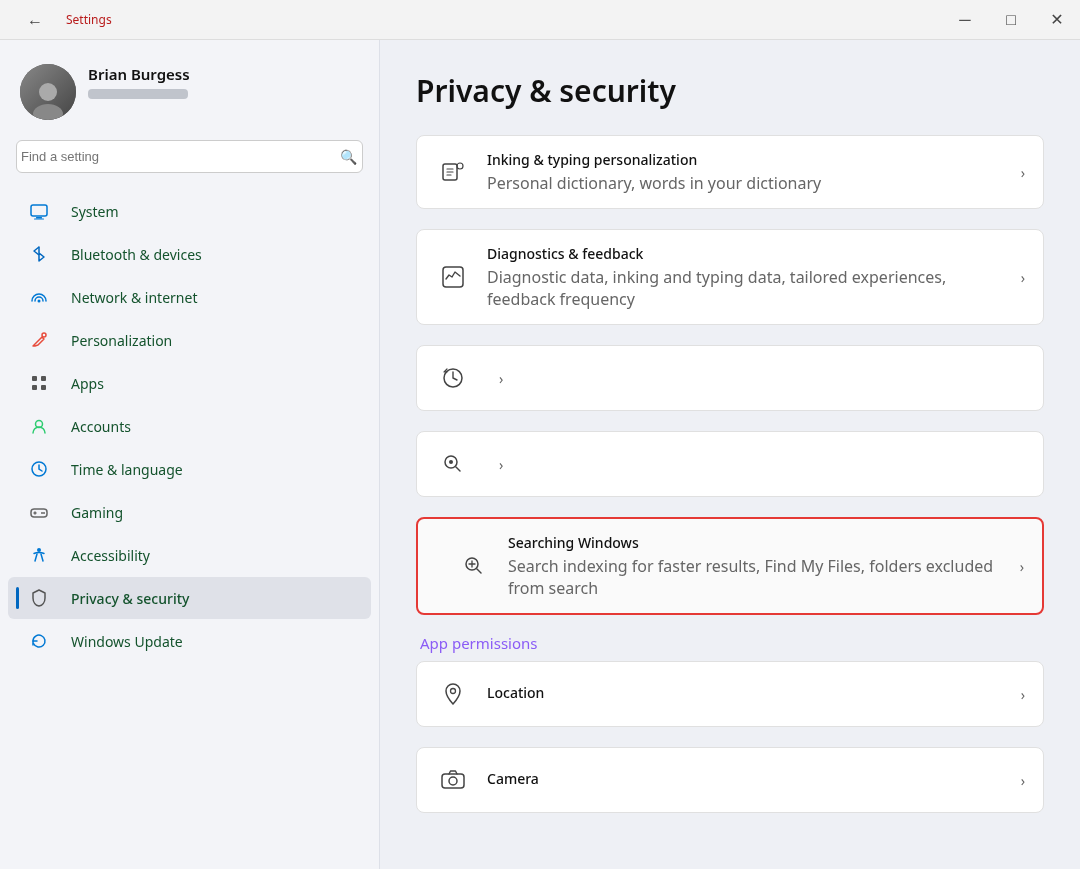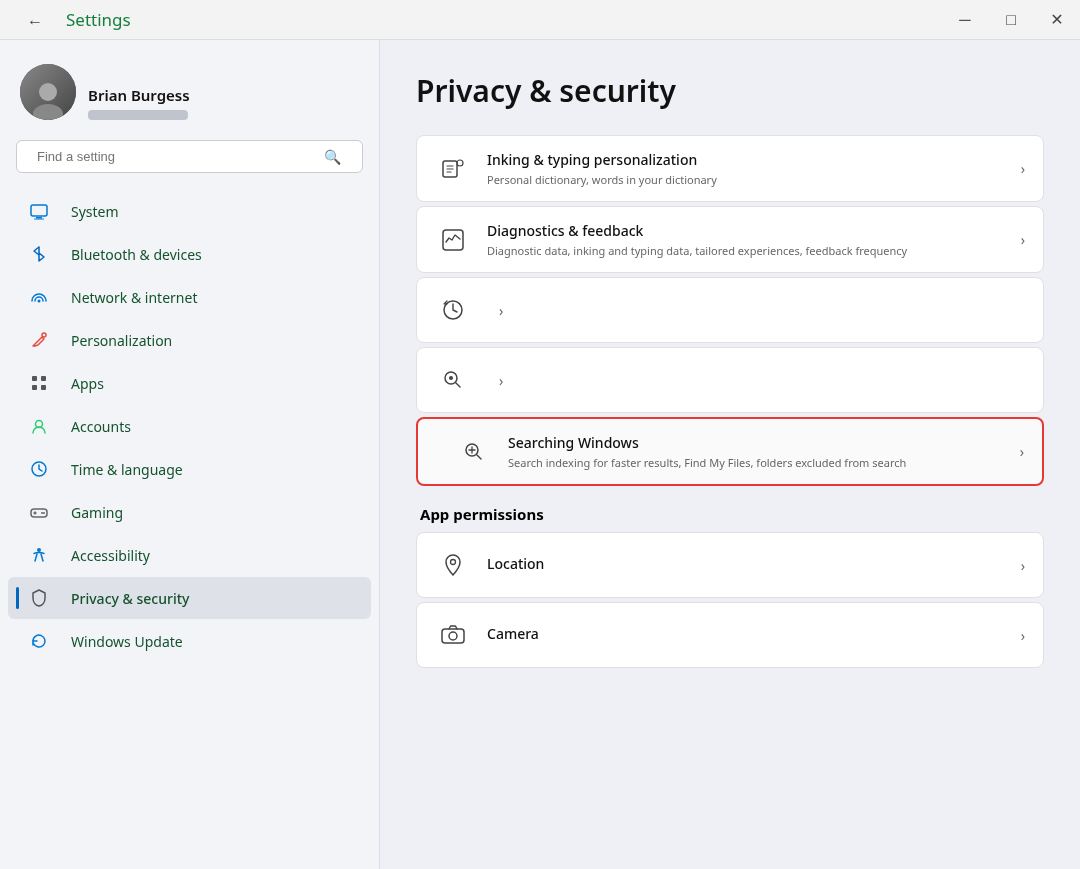--- a/index.html
+++ b/index.html
@@ -23,22 +23,22 @@
       height: 40px;
       min-height: 40px;
       border-bottom: 1px solid #ddd;
     }
     .titlebar-left {
       display: flex;
       align-items: center;
       gap: 8px;
     }
     .titlebar-title {
-      font-size: 17px;
-      color: #15803d;
+      font-size: 12px;
+      color: #b91c1c;
     }
     .titlebar-controls {
       display: flex;
       align-items: center;
     }
     .titlebar-btn {
       width: 46px;
       height: 40px;
       border: none;
       background: transparent;
@@ -65,21 +65,21 @@
       background: #f3f4f8;
       padding: 16px 0 0 0;
       display: flex;
       flex-direction: column;
       overflow-y: auto;
       border-right: 1px solid #dde0e8;
     }
 
     .user-section {
       display: flex;
-      align-items: flex-end;
+      align-items: flex-start;
       gap: 12px;
       padding: 8px 20px 20px 20px;
     }
     .avatar {
       width: 56px;
       height: 56px;
       border-radius: 50%;
       background: #555;
       overflow: hidden;
       flex-shrink: 0;
@@ -118,21 +118,21 @@
       margin-top: 5px;
     }
 
     .search-box {
       margin: 0 16px 16px 16px;
       display: flex;
       align-items: center;
       background: white;
       border: 1px solid #ccc;
       border-radius: 6px;
-      padding: 6px 20px;
+      padding: 6px 4px;
       gap: 8px;
     }
     .search-box input {
       border: none;
       outline: none;
       font-size: 13px;
       color: #555;
       width: 100%;
       background: transparent;
     }
@@ -200,21 +200,21 @@
     .page-title {
       font-size: 30px;
       font-weight: 600;
       color: #111;
       margin-bottom: 24px;
     }
 
     .settings-list {
       display: flex;
       flex-direction: column;
-      gap: 4px;
+      gap: 20px;
       border-radius: 6px;
     }
 
     .settings-item {
       display: flex;
       align-items: center;
       background: white;
       border-radius: 8px;
       padding: 14px 18px;
       cursor: pointer;
@@ -237,39 +237,39 @@
     .settings-item-text {
       flex: 1;
     }
     .settings-item-title {
       font-size: 14px;
       font-weight: 500;
       color: #111;
       margin-bottom: 3px;
     }
     .settings-item-desc {
-      font-size: 11px;
+      font-size: 16px;
       color: #666;
     }
     .settings-item-chevron {
       color: #666;
       font-size: 14px;
       margin-left: 12px;
     }
 
     .settings-item.highlighted {
       border: 2px solid #e53935;
       background: #fafafa;
       padding-left: 38px;
     }
 
     .section-label {
       font-size: 15px;
-      font-weight: 700;
-      color: #000000;
+      font-weight: 400;
+      color: #8b5cf6;
       margin: 18px 0 8px 4px;
     }
 
     
     .main-content::-webkit-scrollbar { width: 8px; }
     .main-content::-webkit-scrollbar-track { background: transparent; }
     .main-content::-webkit-scrollbar-thumb { background: #bbb; border-radius: 4px; }
 
     .sidebar::-webkit-scrollbar { width: 6px; }
     .sidebar::-webkit-scrollbar-track { background: transparent; }

